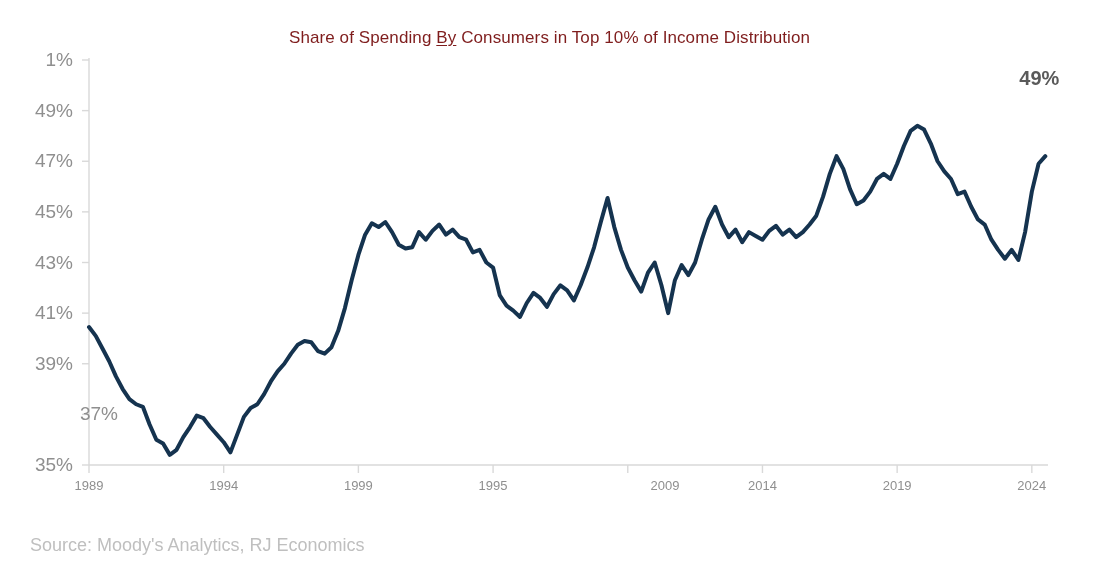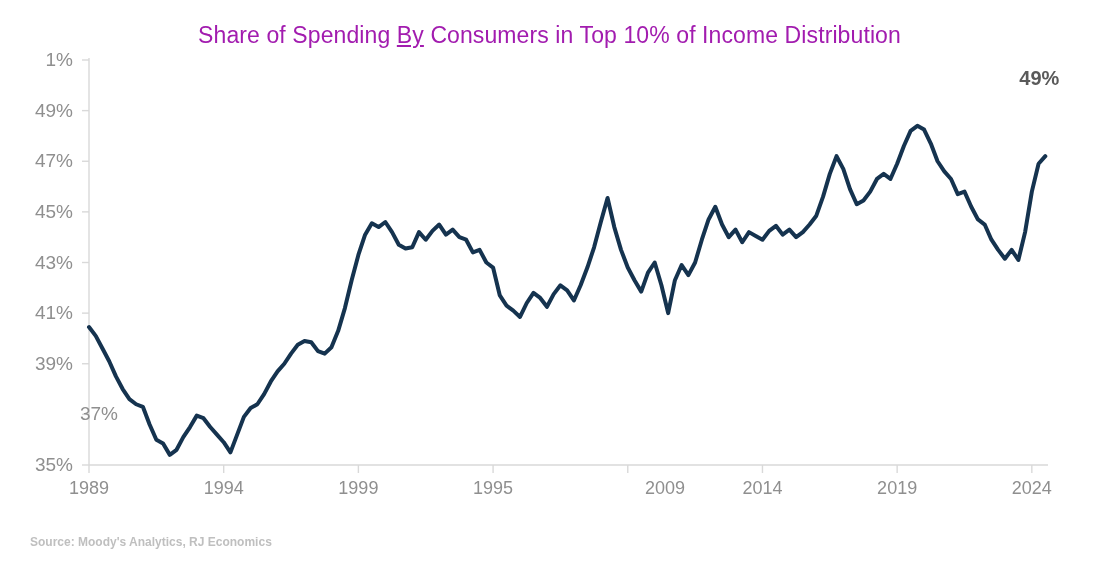--- a/index.html
+++ b/index.html
@@ -16,55 +16,55 @@
   }
   #chart-root {
     position: absolute;
     inset: 0;
     width: 1099px;
     height: 584px;
   }
   .chart-title {
     position: absolute;
     left: 0;
-    top: 22px;
+    top: 28px;
     width: 1099px;
     text-align: center;
-    font-size: 23px;
+    font-size: 17px;
     font-weight: 400;
-    color: #a21caf;
+    color: #7f1d1d;
     letter-spacing: 0.1px;
     white-space: nowrap;
   }
   .chart-title .underlined {
     text-decoration: underline;
     text-underline-offset: 2px;
   }
   .source-note {
     position: absolute;
     left: 30px;
     top: 535px;
-    font-size: 12px;
+    font-size: 18px;
     color: #bfbfbf;
-    font-weight: 700;
+    font-weight: 400;
     white-space: nowrap;
   }
   .ytick-label {
     position: absolute;
     right: 0;
     width: 62px;
     text-align: right;
     font-size: 19px;
     color: #8f8f8f;
     transform: translateY(-50%);
     white-space: nowrap;
   }
   .xtick-label {
     position: absolute;
-    font-size: 18px;
+    font-size: 13px;
     color: #8f8f8f;
     transform: translateX(-50%);
     white-space: nowrap;
     top: 478px;
   }
   #ytick-layer, #xtick-layer {
     position: absolute;
     inset: 0;
     pointer-events: none;
   }

